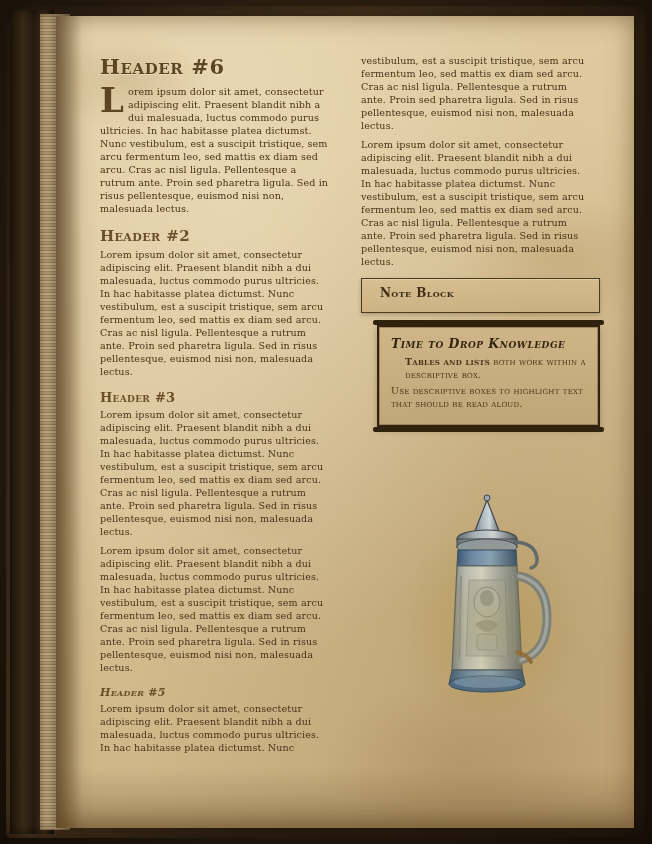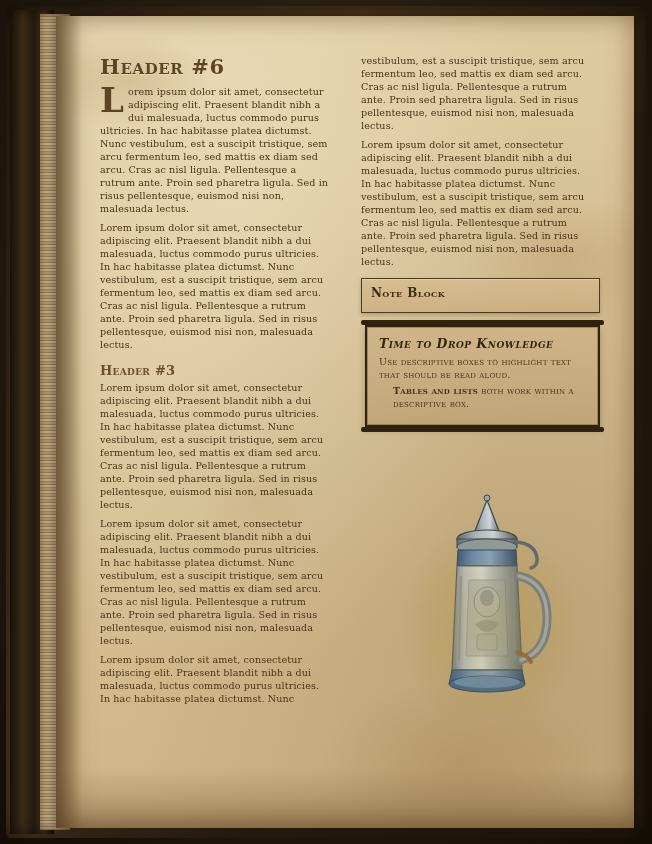--- a/index.html
+++ b/index.html
@@ -178,21 +178,21 @@
     line-height: 26px;
     padding: 2px 4px 0 0;
     font-weight: bold;
     color: #5d4524;
     font-family: "DejaVu Serif", serif;
   }
 
   
   .note-block {
     margin: 10px 0 12px 0;
-    padding: 7px 9px 9px 9px;
+    padding: 7px 9px 9px 18px;
     background: linear-gradient(180deg, rgba(214,188,142,.75), rgba(201,173,126,.78));
     border: 1.5px solid #4b3a1e;
     box-shadow: 0 1px 0 rgba(255,245,220,.3) inset, 0 2px 4px rgba(60,40,15,.25);
     position: relative;
   }
   .note-block .nb-title {
     font-family: "DejaVu Serif", serif;
     font-variant: small-caps;
     font-weight: bold;
     font-size: 12px;
@@ -203,21 +203,21 @@
   .note-block .nb-text {
     font-family: "DejaVu Serif", serif;
     font-variant: small-caps;
     font-size: 9.5px;
     color: #4a3418;
     letter-spacing: .2px;
   }
 
   
   .desc-box {
-    margin: 12px 0 14px 4px;
+    margin: 12px 0 14px 16px;
     padding: 9px 12px 11px 12px;
     background: linear-gradient(180deg, rgba(206,180,134,.85), rgba(190,163,118,.88));
     border: 2px solid #2f2310;
     box-shadow:
       0 0 0 1px rgba(120,95,50,.5) inset,
       0 3px 6px rgba(50,33,12,.3);
     position: relative;
   }
   .desc-box::before,
   .desc-box::after {
@@ -283,44 +283,46 @@
     <div id="bottom-shade"></div>
 
     <div id="content">
 
       <div class="col">
 
         <h1 class="h1">Header #6</h1>
 
         <p class="body drop">Lorem ipsum dolor sit amet, consectetur adipiscing elit. Praesent blandit nibh a dui malesuada, luctus commodo purus ultricies. In hac habitasse platea dictumst. Nunc vestibulum, est a suscipit tristique, sem arcu fermentum leo, sed mattis ex diam sed arcu. Cras ac nisl ligula. Pellentesque a rutrum ante. Proin sed pharetra ligula. Sed in risus pellentesque, euismod nisi non, malesuada lectus.</p>
 
+        <h2 class="h2">Header #2</h2>
         <p class="body">Lorem ipsum dolor sit amet, consectetur adipiscing elit. Praesent blandit nibh a dui malesuada, luctus commodo purus ultricies. In hac habitasse platea dictumst. Nunc vestibulum, est a suscipit tristique, sem arcu fermentum leo, sed mattis ex diam sed arcu. Cras ac nisl ligula. Pellentesque a rutrum ante. Proin sed pharetra ligula. Sed in risus pellentesque, euismod nisi non, malesuada lectus.</p>
 
         <h3 class="h3">Header #3</h3>
         <p class="body">Lorem ipsum dolor sit amet, consectetur adipiscing elit. Praesent blandit nibh a dui malesuada, luctus commodo purus ultricies. In hac habitasse platea dictumst. Nunc vestibulum, est a suscipit tristique, sem arcu fermentum leo, sed mattis ex diam sed arcu. Cras ac nisl ligula. Pellentesque a rutrum ante. Proin sed pharetra ligula. Sed in risus pellentesque, euismod nisi non, malesuada lectus.</p>
 
         <p class="body">Lorem ipsum dolor sit amet, consectetur adipiscing elit. Praesent blandit nibh a dui malesuada, luctus commodo purus ultricies. In hac habitasse platea dictumst. Nunc vestibulum, est a suscipit tristique, sem arcu fermentum leo, sed mattis ex diam sed arcu. Cras ac nisl ligula. Pellentesque a rutrum ante. Proin sed pharetra ligula. Sed in risus pellentesque, euismod nisi non, malesuada lectus.</p>
 
+        <h5 class="h5">Header #5</h5>
         <p class="body">Lorem ipsum dolor sit amet, consectetur adipiscing elit. Praesent blandit nibh a dui malesuada, luctus commodo purus ultricies. In hac habitasse platea dictumst. Nunc</p>
       </div>
 
       <div class="col">
 
         <p class="body">vestibulum, est a suscipit tristique, sem arcu fermentum leo, sed mattis ex diam sed arcu. Cras ac nisl ligula. Pellentesque a rutrum ante. Proin sed pharetra ligula. Sed in risus pellentesque, euismod nisi non, malesuada lectus.</p>
 
         <p class="body">Lorem ipsum dolor sit amet, consectetur adipiscing elit. Praesent blandit nibh a dui malesuada, luctus commodo purus ultricies. In hac habitasse platea dictumst. Nunc vestibulum, est a suscipit tristique, sem arcu fermentum leo, sed mattis ex diam sed arcu. Cras ac nisl ligula. Pellentesque a rutrum ante. Proin sed pharetra ligula. Sed in risus pellentesque, euismod nisi non, malesuada lectus.</p>
 
         <div class="note-block">
           <div class="nb-title">Note Block</div>
         </div>
 
         <div class="desc-box">
           <div class="desc-title">Time to Drop Knowledge</div>
+          <p class="desc-text desc-indent"><span class="bold">Tables and lists</span><span> both work within a descriptive box.</span></p>
           <p class="desc-text">Use descriptive boxes to highlight text that should be read aloud.</p>
-          <p class="desc-text desc-indent"><span class="bold">Tables and lists</span><span> both work within a descriptive box.</span></p>
         </div>
 
         <div id="stein-wrap">
           <div id="stein-stain"></div>
           <svg width="190" height="250" viewBox="0 0 190 250">
             <defs>
               <linearGradient id="bodyGrad" x1="0" y1="0" x2="1" y2="0">
                 <stop offset="0%" stop-color="#6d7a86"></stop>
                 <stop offset="18%" stop-color="#b9c3ca"></stop>
                 <stop offset="42%" stop-color="#dfe5e8"></stop>

